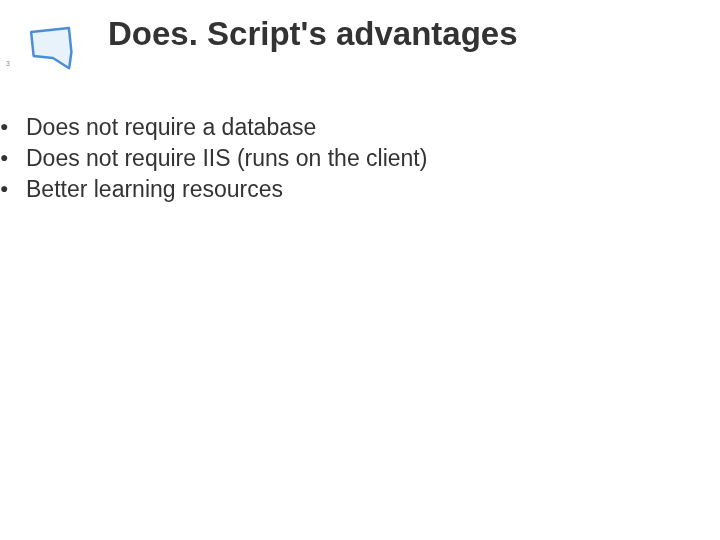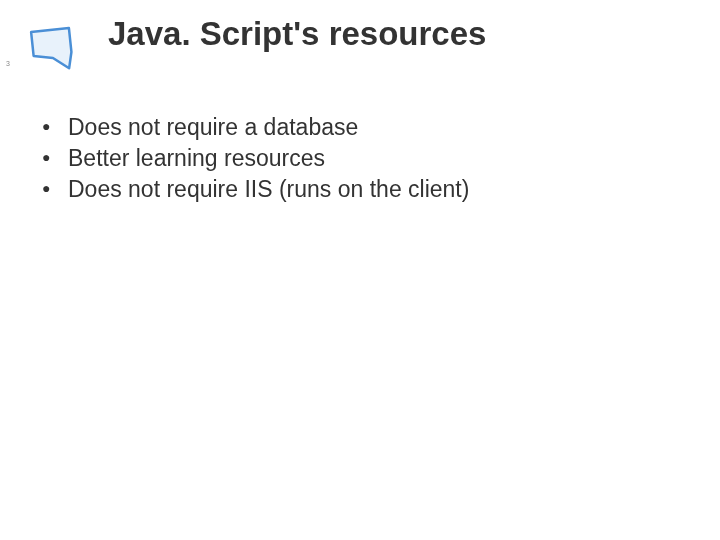--- a/index.html
+++ b/index.html
@@ -33,21 +33,20 @@
       font-size: 7px;
       color: #888888;
     }
     .title {
       font-size: 33px;
       color: #333333;
       line-height: 1.2;
       padding-left: 8px;
     }
     .content {
-      padding-left: 42px;
       padding-top: 32px;
     }
     .bullet-list {
       list-style: none;
     }
     .bullet-item {
       font-size: 23px;
       color: #333333;
       line-height: 1.35;
       padding-left: 26px;
@@ -66,23 +65,23 @@
 <body>
 
 <div class="header">
   <div class="icon-container">
     <span class="slide-number">3</span>
     <svg width="58" height="54" viewBox="0 0 58 54">
       <path d="M 8 8 L 46 8 L 46 32 L 42 48 L 27 36 L 8 32 Z" fill="#e8f2fb" stroke="#4a8fd6" stroke-width="2.5" stroke-linejoin="round" transform="rotate(-6 27 27)"></path>
     </svg>
   </div>
   <h1 class="title">
-    <span>Java. Script's resources</span><br>
+    <span>Does. Script's advantages</span><br>
   </h1>
 </div>
 
 <div class="content">
   <ul class="bullet-list">
     <li class="bullet-item">Does not require a database</li>
+    <li class="bullet-item">Does not require IIS (runs on the client)</li>
     <li class="bullet-item">Better learning resources</li>
-    <li class="bullet-item">Does not require IIS (runs on the client)</li>
   </ul>
 </div>
 
 </body></html>

